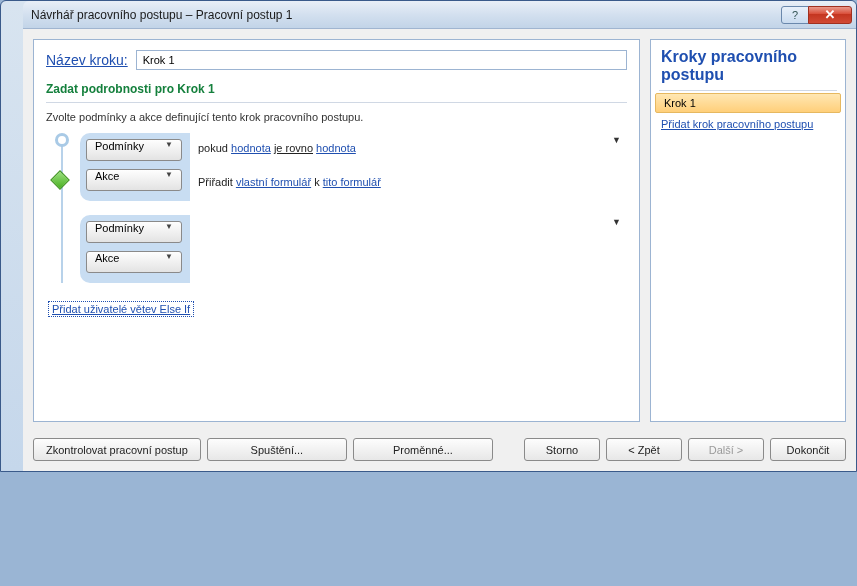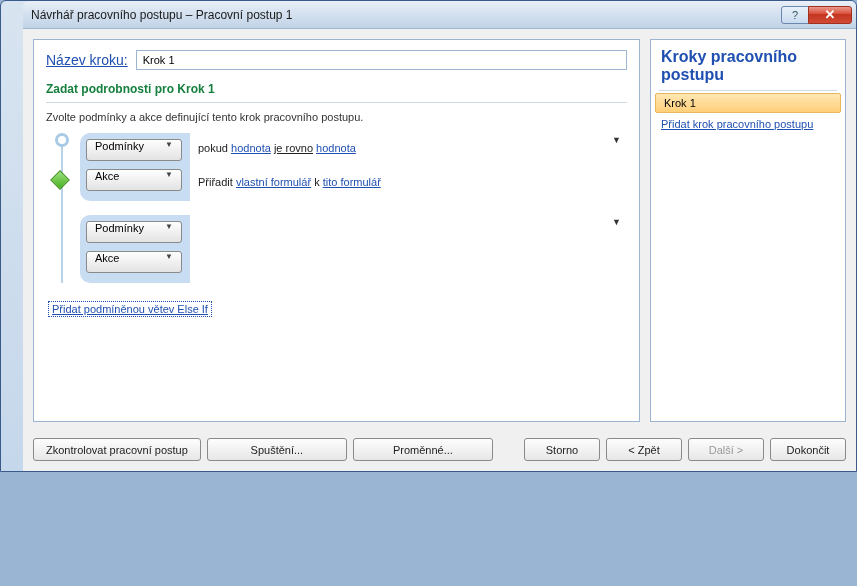--- a/index.html
+++ b/index.html
@@ -259,21 +259,21 @@
               </button>
             </div>
             <div class="branch-content">
               <span class="chev">▼</span>
               <div class="cond-line"></div>
               <div class="act-line"></div>
             </div>
           </div>
         </div>
 
-        <a href="#" class="add-else">Přidat podmíněnou větev Else If</a>
+        <a href="#" class="add-else">Přidat uživatelé větev Else If</a>
       </div>
 
       <div class="right-panel">
         <div class="right-heading">Kroky pracovního postupu</div>
         <div class="right-divider"></div>
         <div class="sel-step">Krok 1</div>
         <div class="add-step">
           <a href="#">Přidat krok pracovního postupu</a>
         </div>
       </div>

